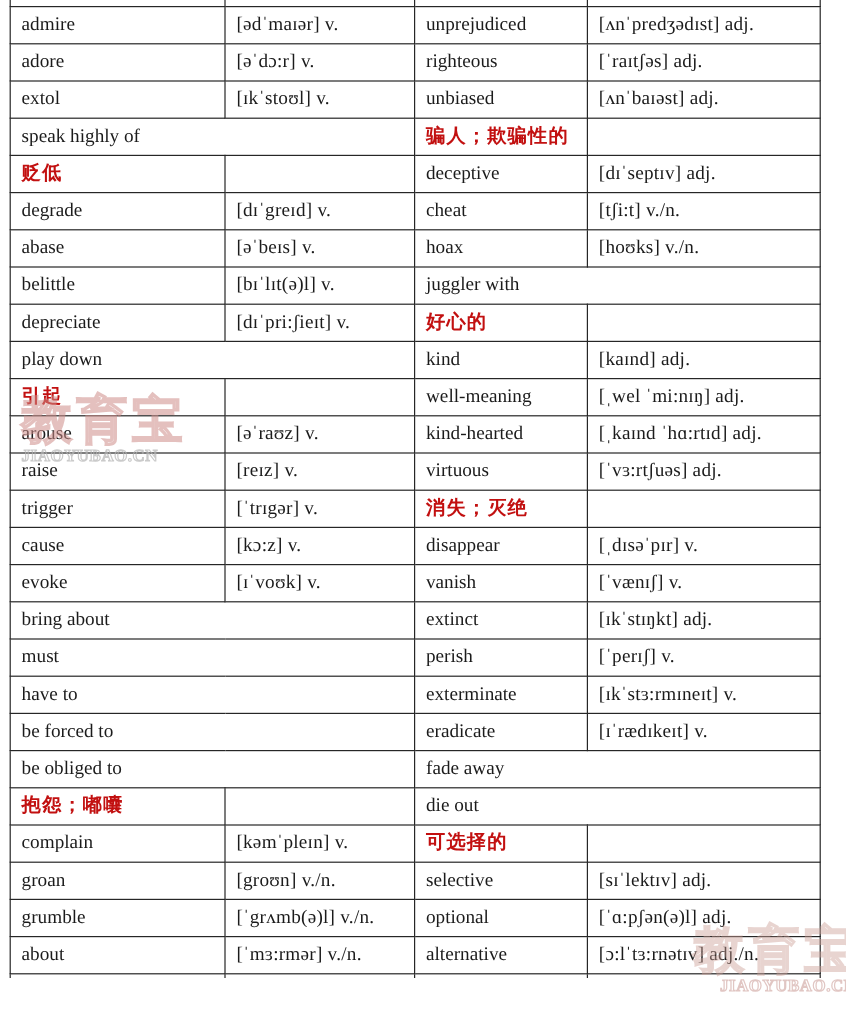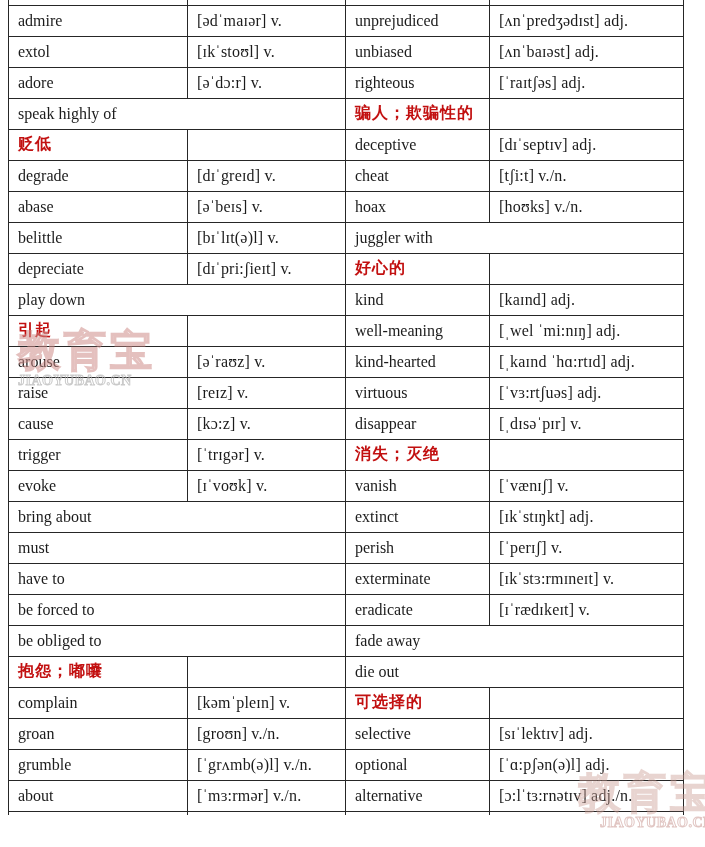--- a/index.html
+++ b/index.html
@@ -92,32 +92,32 @@
         <td></td>
         <td></td>
       </tr>
       <tr>
           <td class="word">admire</td>
           <td class="phonetic">[ədˈmaɪər] v.</td>
           <td class="word">unprejudiced</td>
           <td class="phonetic">[ʌnˈpredʒədɪst] adj.</td>
         </tr>
         <tr>
+          <td class="word">adore</td>
+          <td class="phonetic">[əˈdɔ:r] v.</td>
+          <td class="word">righteous</td>
+          <td class="phonetic">[ˈraɪtʃəs] adj.</td>
+        </tr>
+        <tr>
           <td class="word">extol</td>
           <td class="phonetic">[ɪkˈstoʊl] v.</td>
           <td class="word">unbiased</td>
           <td class="phonetic">[ʌnˈbaɪəst] adj.</td>
         </tr>
         <tr>
-          <td class="word">adore</td>
-          <td class="phonetic">[əˈdɔ:r] v.</td>
-          <td class="word">righteous</td>
-          <td class="phonetic">[ˈraɪtʃəs] adj.</td>
-        </tr>
-        <tr>
           <td colspan="2" class="phrase">speak highly of</td>
           <td class="category">骗人；欺骗性的</td>
           <td class="empty"></td>
         </tr>
         <tr>
           <td class="category">贬低</td>
           <td class="empty"></td>
           <td class="word">deceptive</td>
           <td class="phonetic">[dɪˈseptɪv] adj.</td>
         </tr>
@@ -161,32 +161,32 @@
           <td class="word">kind-hearted</td>
           <td class="phonetic">[ˌkaɪnd ˈhɑ:rtɪd] adj.</td>
         </tr>
         <tr>
           <td class="word">raise</td>
           <td class="phonetic">[reɪz] v.</td>
           <td class="word">virtuous</td>
           <td class="phonetic">[ˈvɜ:rtʃuəs] adj.</td>
         </tr>
         <tr>
+          <td class="word">trigger</td>
+          <td class="phonetic">[ˈtrɪgər] v.</td>
+          <td class="category">消失；灭绝</td>
+          <td class="empty"></td>
+        </tr>
+        <tr>
           <td class="word">cause</td>
           <td class="phonetic">[kɔ:z] v.</td>
           <td class="word">disappear</td>
           <td class="phonetic">[ˌdɪsəˈpɪr] v.</td>
         </tr>
         <tr>
-          <td class="word">trigger</td>
-          <td class="phonetic">[ˈtrɪgər] v.</td>
-          <td class="category">消失；灭绝</td>
-          <td class="empty"></td>
-        </tr>
-        <tr>
           <td class="word">evoke</td>
           <td class="phonetic">[ɪˈvoʊk] v.</td>
           <td class="word">vanish</td>
           <td class="phonetic">[ˈvænɪʃ] v.</td>
         </tr>
         <tr>
           <td colspan="2" class="phrase">bring about</td>
           <td class="word">extinct</td>
           <td class="phonetic">[ɪkˈstɪŋkt] adj.</td>
         </tr>

